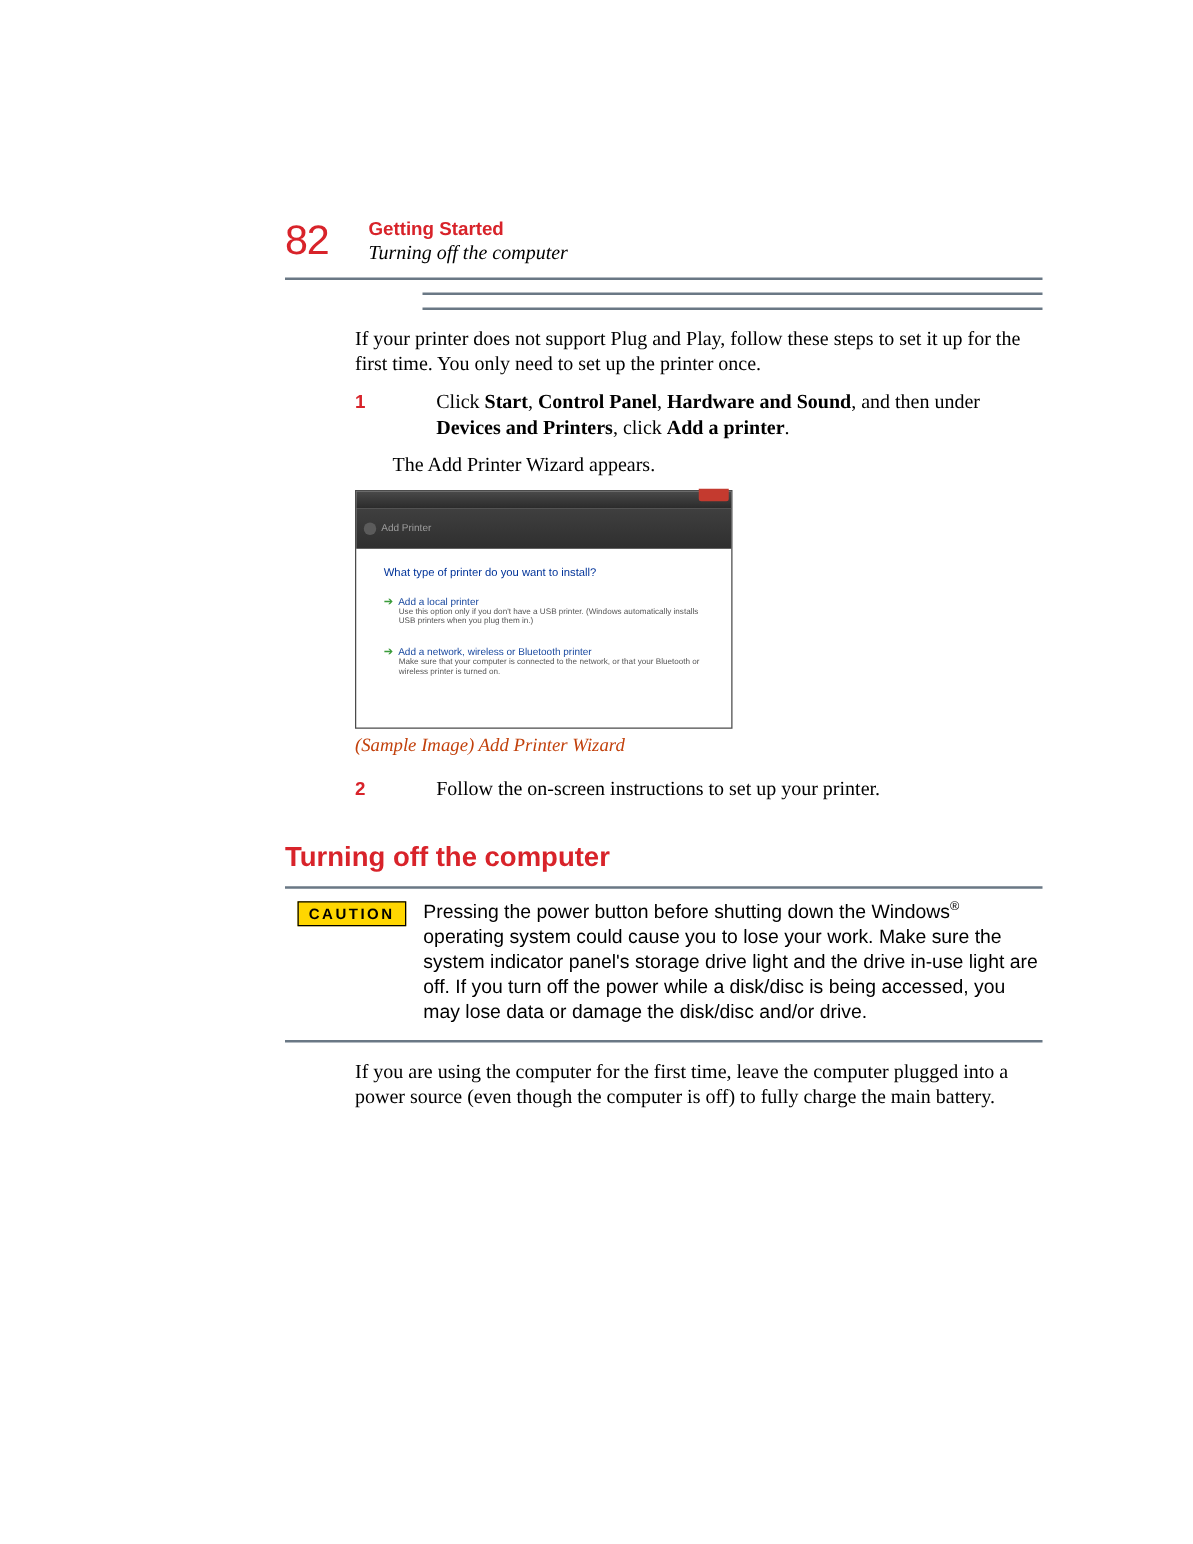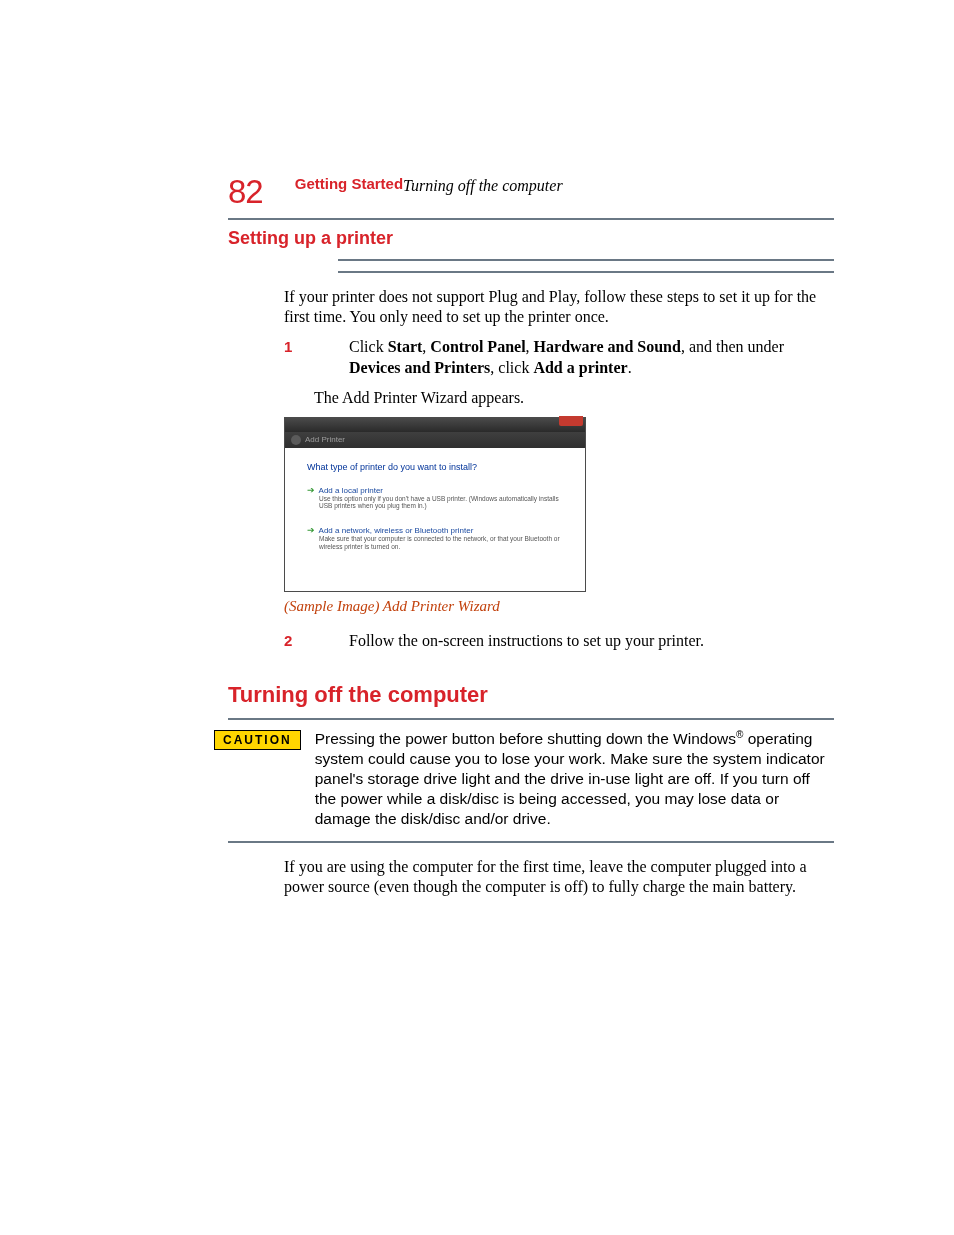--- a/index.html
+++ b/index.html
@@ -23,21 +23,21 @@
     font-family: "Helvetica Neue", Helvetica, Arial, sans-serif;
     font-size: 33px;
     color: #d8232a;
     font-weight: 400;
     letter-spacing: -1px;
     margin-right: 32px;
     line-height: 1;
   }
   .header-titles {
     display: flex;
-    flex-direction: row;
+    flex-direction: column;
   }
   .header-chapter {
     font-family: "Helvetica Neue", Helvetica, Arial, sans-serif;
     color: #d8232a;
     font-weight: 700;
     font-size: 15px;
   }
   .header-section {
     font-style: italic;
     font-size: 16px;
@@ -122,21 +122,21 @@
     margin-top: 4px;
   }
   .caution-badge {
     background: #ffd600;
     border: 1.5px solid #000;
     font-family: "Helvetica Neue", Helvetica, Arial, sans-serif;
     font-weight: 700;
     letter-spacing: 2px;
     font-size: 12px;
     padding: 2px 8px;
-    margin-left: 94px;
+    margin-left: 118px;
     margin-right: 14px;
     margin-top: 2px;
     flex-shrink: 0;
   }
   .caution-text {
     font-family: "Helvetica Neue", Helvetica, Arial, sans-serif;
     font-size: 15.5px;
     line-height: 1.3;
     flex: 1;
   }
@@ -158,21 +158,21 @@
   .wizard .win-close {
     position: absolute;
     right: 2px;
     top: -2px;
     width: 24px;
     height: 10px;
     background: #c43a2f;
     border-radius: 0 0 2px 2px;
   }
   .wizard .crumb {
-    height: 16px;
+    height: 32px;
     background: linear-gradient(#3f3f3f, #2f2f2f);
     color: #ddd;
     display: flex;
     align-items: center;
     padding-left: 6px;
     gap: 4px;
     font-size: 8px;
   }
   .crumb-back {
     width: 10px; height: 10px; border-radius: 50%; background: #5b5b5b;
@@ -241,21 +241,20 @@
   <div class="header-line">
     <div class="page-num">82</div>
     <div class="header-titles">
       <div class="header-chapter">Getting Started</div>
       <div class="header-section">Turning off the computer</div>
     </div>
   </div>
 
   <hr class="divider" style="margin-left:108px">
 
-  <div class="h2-red">Setting up a printer</div>
 
   <hr class="divider short">
   <hr class="divider short">
 
   <div class="body-text">If your printer does not support Plug and Play, follow these steps to set it up for the first time. You only need to set up the printer once.</div>
 
   <div class="ol-row">
     <div class="ol-num">1</div>
     <div class="ol-body">
       <span>Click </span><b>Start</b><span>, </span><b>Control Panel</b><span>, </span><b>Hardware and Sound</b><span>, and then under </span><b>Devices and Printers</b><span>, click </span><b>Add a printer</b><span>.</span>

